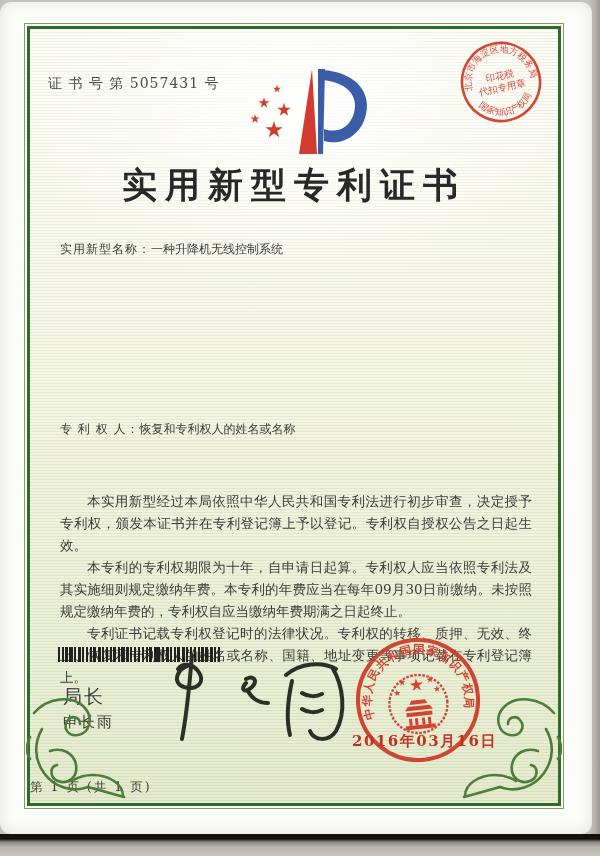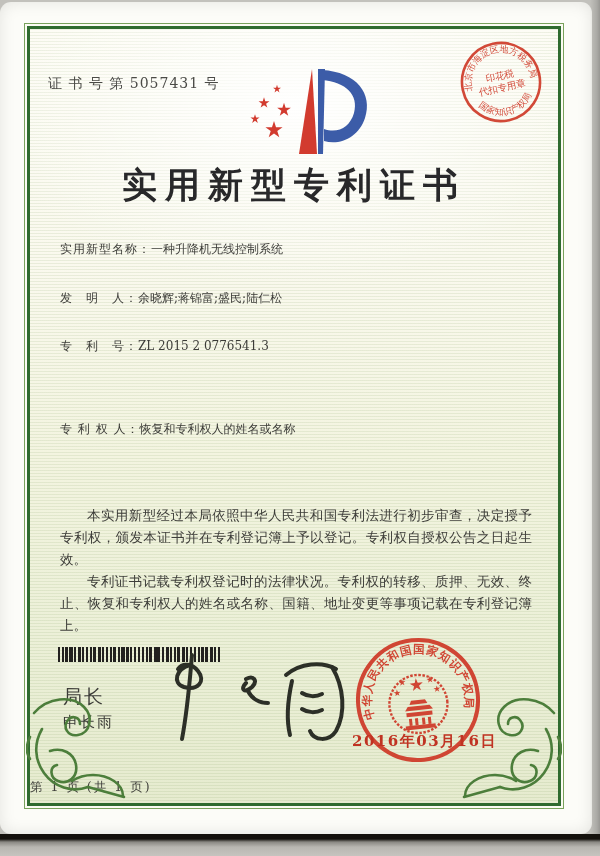--- a/index.html
+++ b/index.html
@@ -18,21 +18,21 @@
            radial-gradient(ellipse 430px 250px at 50% 10%,rgba(255,255,255,.95),rgba(255,255,255,0) 72%),
            repeating-linear-gradient(180deg,rgba(128,158,96,.14) 0 1px,rgba(0,0,0,0) 1px 3px),
            linear-gradient(180deg,#fdfcf4 0%,#faf9ee 30%,#f3f4e0 55%,#ecf0d8 78%,#e6ebcf 100%);}
   .certno{position:absolute;left:18px;top:46px;font-size:14px;letter-spacing:1px;color:#4a4a46;}
   .logo{position:absolute;left:203px;top:28px;}
   .taxseal{position:absolute;left:423px;top:5px;transform:rotate(-12deg);opacity:.92;}
   .title{position:absolute;left:0;top:133px;width:100%;text-align:center;
          font-size:35px;font-weight:700;letter-spacing:8px;color:#28282a;}
   .frow{position:absolute;left:30px;font-size:12px;color:#3c3c38;white-space:nowrap;}
   .frow .lbl{letter-spacing:1px;}
-  .paras{position:absolute;left:30px;top:475px;width:472px;font-size:13.5px;line-height:22px;
+  .paras{position:absolute;left:30px;top:461px;width:472px;font-size:13.5px;line-height:22px;
          text-align:justify;color:#3d3d39;}
   .paras p{margin:0;text-indent:2em;}
   .barcode{position:absolute;left:28px;top:618px;width:162px;height:15px;
          background-image:
            repeating-linear-gradient(90deg,#22211f 0 2px,rgba(0,0,0,0) 2px 4px),
            repeating-linear-gradient(90deg,#22211f 0 1px,rgba(0,0,0,0) 1px 7px),
            repeating-linear-gradient(90deg,#22211f 0 1px,rgba(0,0,0,0) 1px 11px);}
   .signer-title{position:absolute;left:33px;top:655px;font-size:19px;letter-spacing:2px;color:#3b3b37;}
   .signer-name{position:absolute;left:33px;top:684px;font-size:15px;letter-spacing:2px;color:#3b3b37;}
   .signature{position:absolute;left:118px;top:618px;}
@@ -93,32 +93,27 @@
         <text font-size="9" fill="#cf3a28">
           <textPath href="#taxBottomArc" startOffset="50%" text-anchor="middle">国家知识产权局</textPath>
         </text>
       </svg>
 
       <div class="title">实用新型专利证书</div>
 
       <div class="frow" style="top:212px">
         <span class="lbl">实用新型名称：</span><span>一种升降机无线控制系统</span>
       </div>
-      <div class="frow" style="top:261px">
-        <span class="lbl">发　明　人：</span><span>余晓辉;蒋锦富;盛民;陆仁松</span>
-      </div>
-      <div class="frow" style="top:309px">
-        <span class="lbl">专　利　号：</span><span>ZL 2015 2 0776541.3</span>
-      </div>
       <div class="frow" style="top:392px">
         <span class="lbl">专 利 权 人：</span><span>恢复和专利权人的姓名或名称</span>
       </div>
 
       <div class="paras">
         <p>本实用新型经过本局依照中华人民共和国专利法进行初步审查，决定授予专利权，颁发本证书并在专利登记簿上予以登记。专利权自授权公告之日起生效。</p>
+        <p>本专利的专利权期限为十年，自申请日起算。专利权人应当依照专利法及其实施细则规定缴纳年费。本专利的年费应当在每年09月30日前缴纳。未按照规定缴纳年费的，专利权自应当缴纳年费期满之日起终止。</p>
         <p>专利证书记载专利权登记时的法律状况。专利权的转移、质押、无效、终止、恢复和专利权人的姓名或名称、国籍、地址变更等事项记载在专利登记簿上。</p>
       </div>
 
       <div class="barcode"></div>
 
       <div class="signer-title">局长</div>
       <div class="signer-name">申长雨</div>
 
       <svg class="signature" width="210" height="105" viewBox="0 0 210 105">
         <g stroke="#2c2f27" fill="none" stroke-width="4" stroke-linecap="round">

